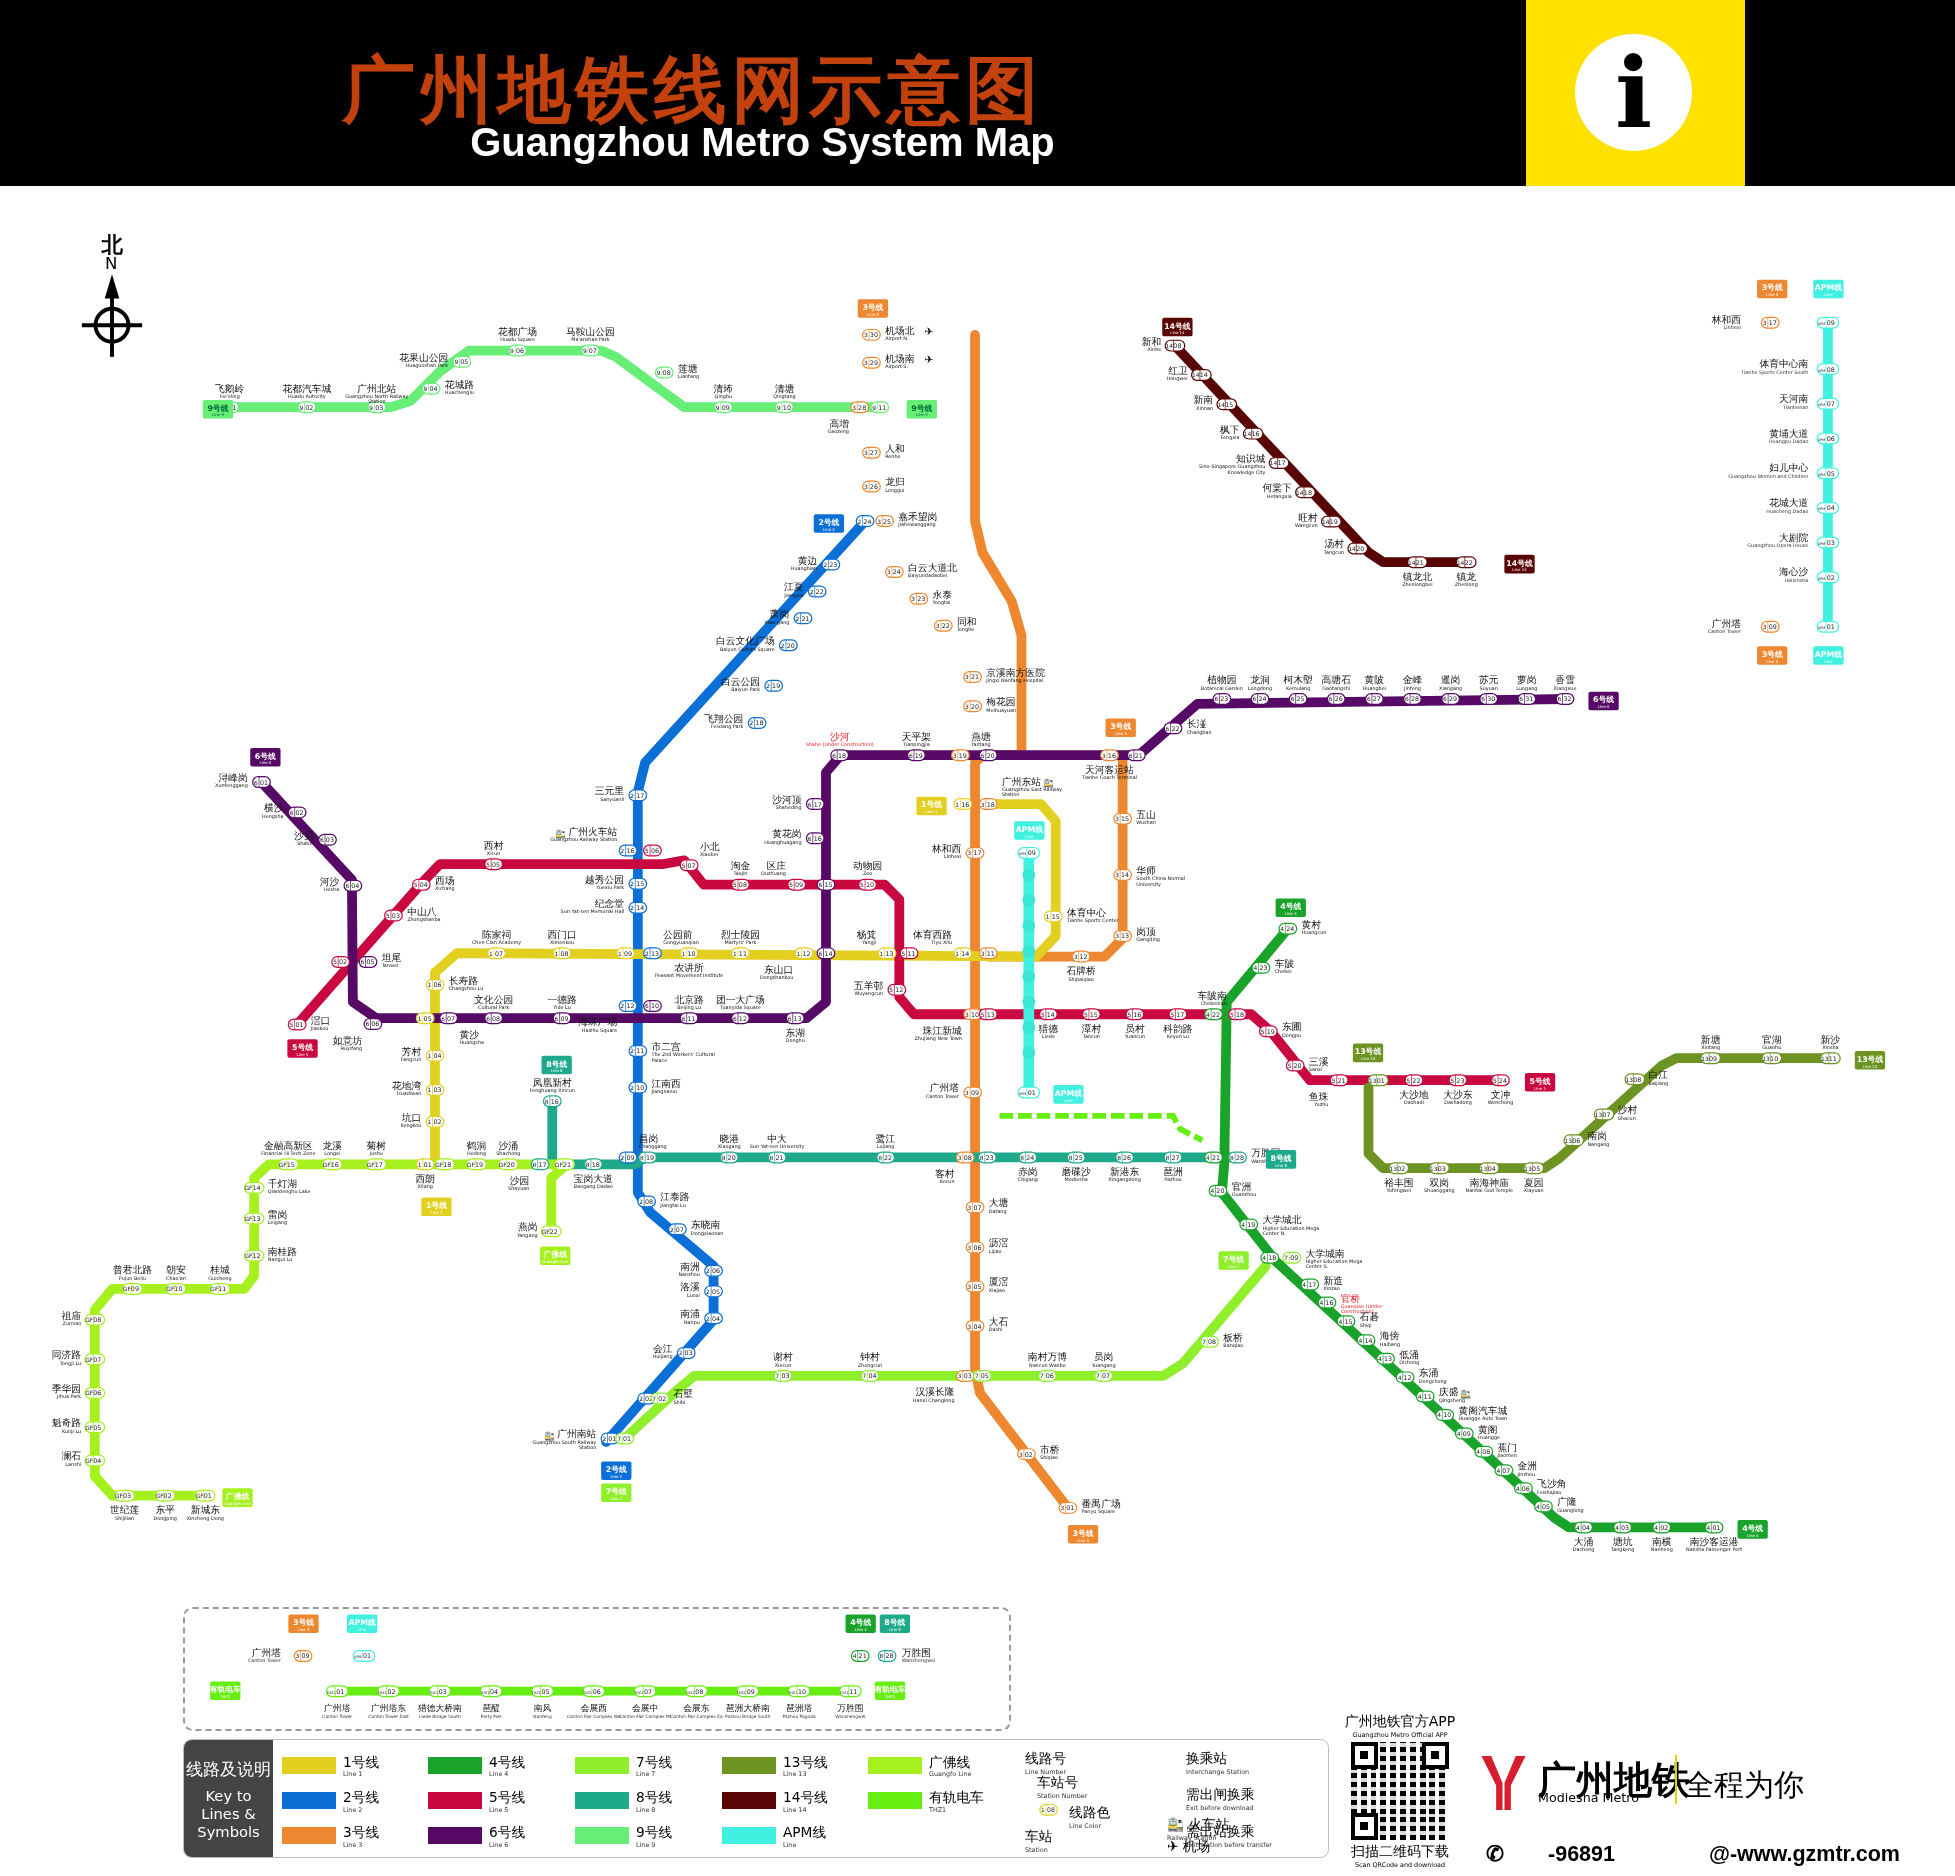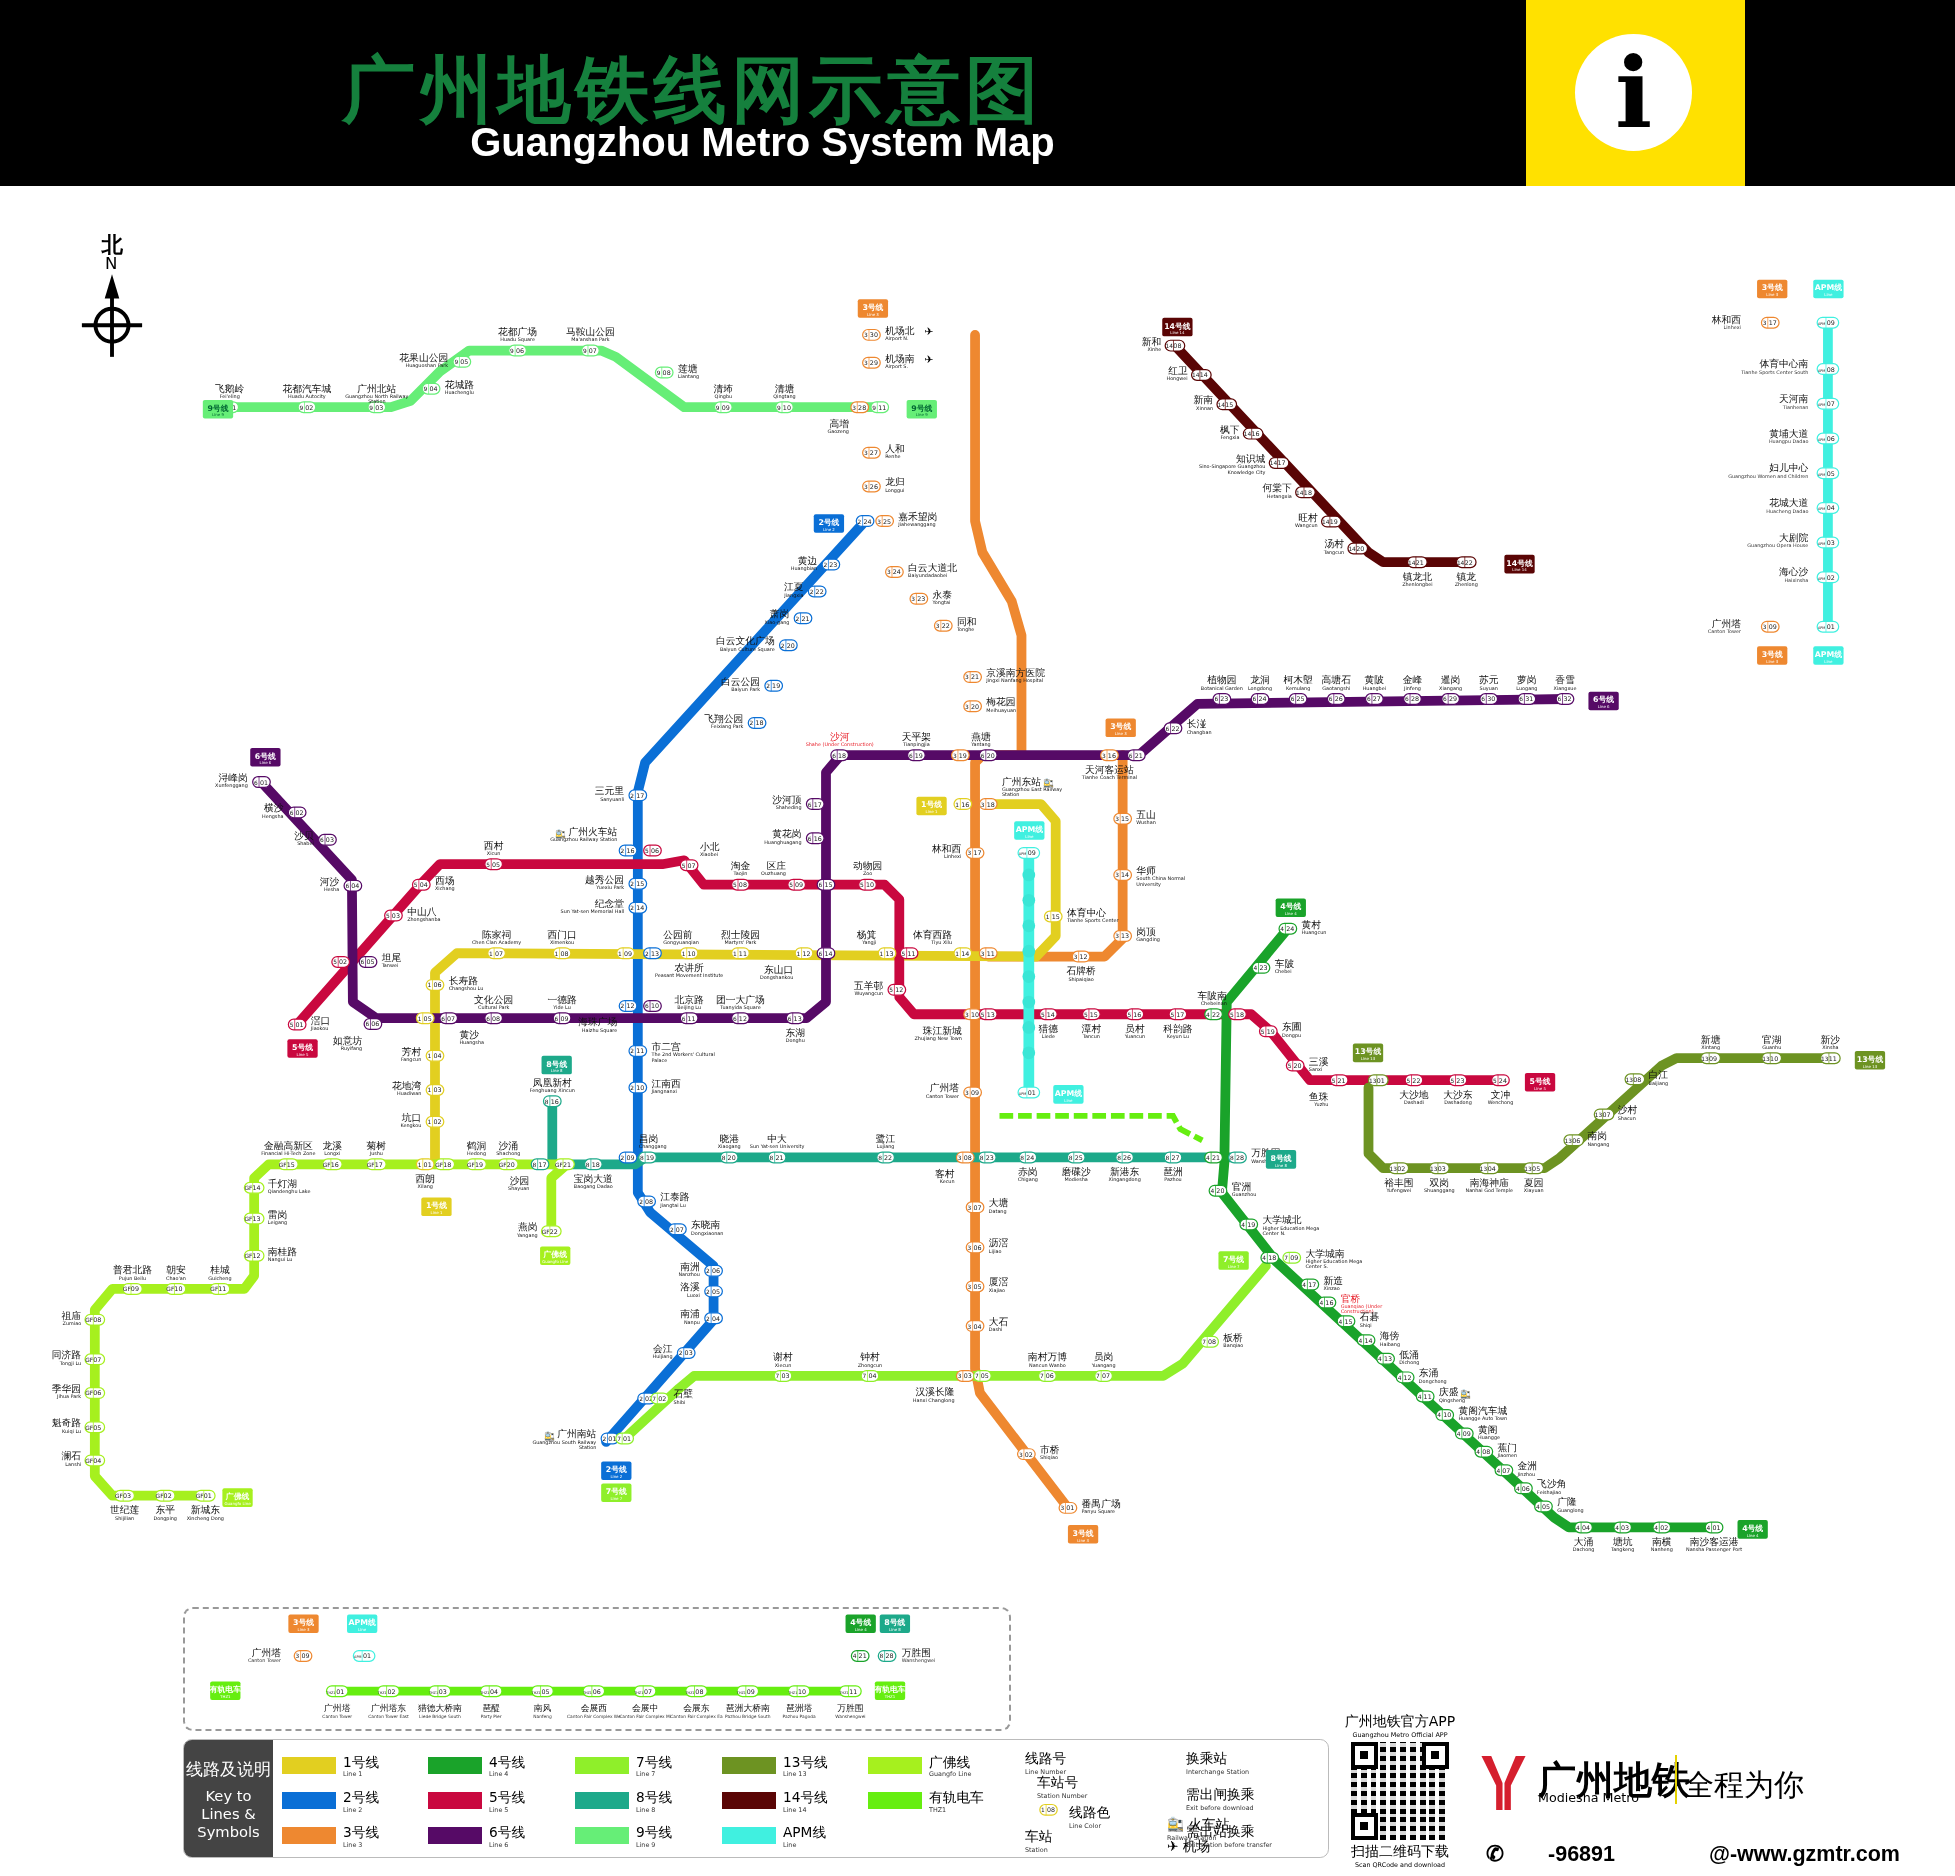--- a/index.html
+++ b/index.html
@@ -1,18 +1,18 @@
 <!DOCTYPE html>
 <html style="font-size:7.8px"><head>
 <meta charset="utf-8">
 <style>
   html,body{margin:0;padding:0;background:#fff;}
   body{width:1955px;height:1876px;position:relative;overflow:hidden;font-family:"DejaVu Sans","Liberation Sans",sans-serif;}
   .header{position:absolute;left:0;top:0;width:1955px;height:186px;background:#000;}
-  .header .title-cn{position:absolute;left:0;width:1385px;top:42px;text-align:center;color:#15803d;font-size:73px;font-weight:bold;letter-spacing:4.9px;}
+  .header .title-cn{position:absolute;left:0;width:1385px;top:42px;text-align:center;color:#c2410c;font-size:73px;font-weight:bold;letter-spacing:4.9px;}
   .header .title-en{position:absolute;left:0;width:1525px;top:120px;text-align:center;color:#fff;font-size:40px;font-weight:bold;font-family:"Liberation Sans",sans-serif;}
   .info-panel{position:absolute;left:1526px;top:0;width:219px;height:186px;background:#ffe100;}
   .info-circle{position:absolute;left:49px;top:34px;width:117px;height:117px;border-radius:50%;background:#fff;text-align:center;line-height:117px;font-family:"DejaVu Serif",serif;font-weight:bold;font-size:98px;color:#000;}
   #map{position:absolute;left:0;top:0;}
   .compass{position:absolute;left:78px;top:225px;width:68px;height:127px;}
   .compass .cn{position:absolute;left:23.5px;top:4.9px;font-size:21.5px;font-weight:bold;}
   .compass .en{position:absolute;left:27px;top:29px;font-size:16.6px;}
   .legend{position:absolute;left:183px;top:1739px;width:1144px;height:117px;border:1.5px solid #bbb;border-radius:8.8px;overflow:hidden;background:#fff;}
   .legend .side{position:absolute;left:0;top:0;width:89px;height:117px;background:#444;color:#fff;text-align:center;}
   .legend .side .cn{margin-top:17.6px;font-size:17px;}

